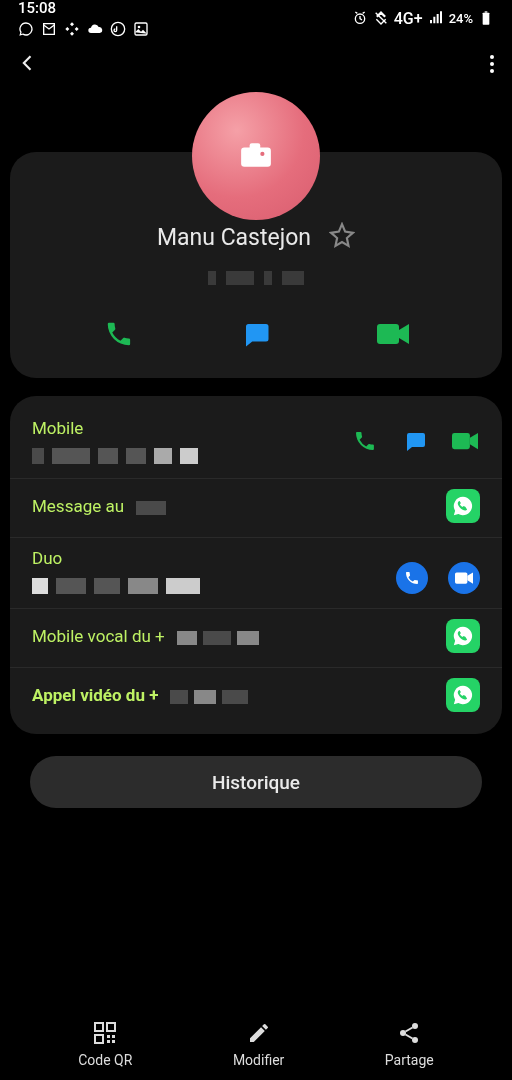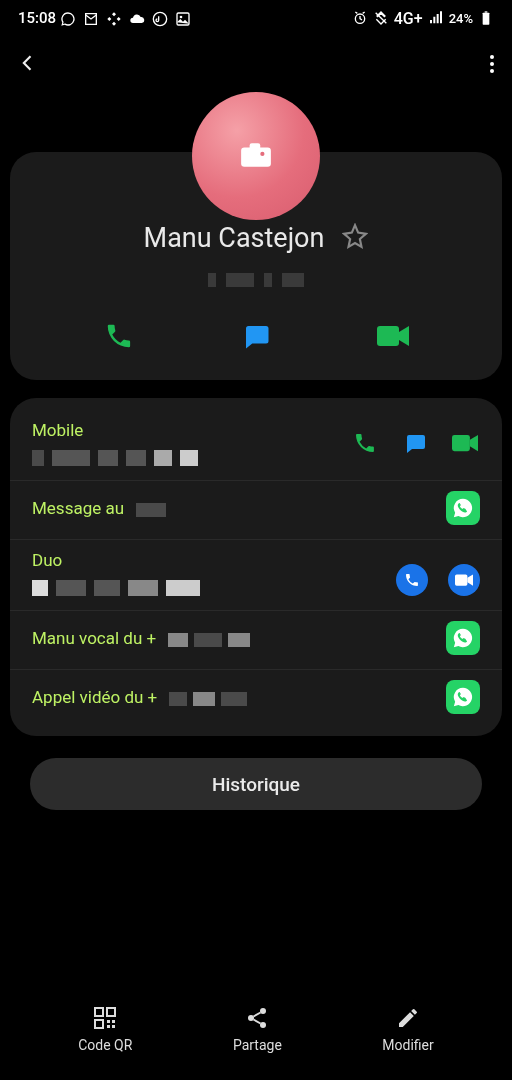--- a/index.html
+++ b/index.html
@@ -14,21 +14,21 @@
   }
   .status-bar {
     height: 36px;
     display: flex;
     align-items: center;
     justify-content: space-between;
     padding: 0 18px;
     font-size: 15px;
     font-weight: 500;
   }
-  .status-left { display: flex; align-items: flex-end; gap: 4px; }
+  .status-left { display: flex; align-items: flex-start; gap: 4px; flex-direction: column; }
   .status-right { display: flex; align-items: center; gap: 5px; font-size: 13px;}
   .status-icons { display: flex; gap: 7px; align-items:center; }
   .si { width: 16px; height: 16px; display:inline-flex; align-items:center; justify-content:center; }
   .topbar {
     height: 56px;
     display: flex;
     align-items: center;
     justify-content: space-between;
     padding: 0 18px;
   }
@@ -57,42 +57,42 @@
     padding-top: 70px;
     padding-bottom: 26px;
     text-align:center;
     position:relative;
     top:-40px;
   }
   .name-row {
     display:flex; align-items:center; justify-content:center; gap:18px;
     padding: 0 30px;
   }
-  .name { font-size: 27px; font-weight:400; color:#e9e9e9; }
+  .name { font-size: 23px; font-weight:400; color:#e9e9e9; }
   .star { color:#888; }
   .sub-redact {
     margin-top:14px; height:24px; display:flex; justify-content:center; gap:10px; align-items:center;
   }
   .sub-redact span { background:#3a3a3a; height:14px; display:inline-block; }
   .main-actions {
     display:flex; justify-content:space-around; padding: 26px 40px 0;
   }
   .mact { width:36px; height:36px; display:flex; align-items:center; justify-content:center; }
   .card2 {
     background:#1b1b1b;
     border-radius:26px;
     margin: -22px 10px 0;
     padding: 12px 0 8px;
   }
   .row {
     padding: 10px 22px 14px;
     border-bottom: 1px solid #2a2a2a;
     position:relative;
   }
-  .row:last-child { border-bottom:none; }
+  .row:last-child { border-bottom:none;font-weight:bold; }
   .row-label { font-size:17px; color:#bef264; margin-bottom:10px; }
   .row-inline { display:flex; align-items:center; justify-content:space-between; }
   .row-inline .row-label { margin-bottom:0; font-size:17px; }
   .redact-line { display:flex; gap:8px; align-items:center; margin-top:4px;}
   .redact-line span { background:#4a4a4a; height:16px; display:inline-block;}
   .row-icons { position:absolute; right:22px; top:18px; display:flex; gap:20px; align-items:center; }
   .row-icons.mid { top:24px; }
   .ricon { width:30px; height:30px; display:flex; align-items:center; justify-content:center; }
   .duo-circle { width:32px; height:32px; border-radius:50%; background:#1a73e8; display:flex; align-items:center; justify-content:center; }
   .wa-circle { width:34px; height:34px; border-radius:8px; background:#25d366; display:flex; align-items:center; justify-content:center; }
@@ -105,21 +105,21 @@
     height:52px;
     display:flex; align-items:center; justify-content:center;
     font-size:19px; color:#eaeaea; font-weight:500;
   }
   .bottom-nav {
     position:absolute;
     bottom:0; left:0; right:0;
     height:90px;
     display:flex;
     justify-content:space-around;
-    align-items:center;
+    align-items:flex-end;
     padding: 0 28px 12px;
   }
   .bn-item { display:flex; flex-direction:column; align-items:center; gap:6px; color:#ddd; font-size:14px; }
   .bn-icon { width:26px; height:26px; display:flex; align-items:center; justify-content:center; }
 </style>
 </head>
 <body>
 
 <div class="status-bar">
   <div class="status-left">
@@ -316,21 +316,21 @@
             <rect x="0" y="2" width="22" height="20" rx="3"></rect>
             <path d="M22 8l10-6v20l-10-6z"></path>
           </svg>
         </div>
     </div>
   </div>
 
   <div class="row">
     <div class="row-inline">
       <div>
-        <span class="row-label">Manu vocal du +</span>
+        <span class="row-label">Mobile vocal du +</span>
         <span class="inline-redact">
             <span style="width:20px;background:#888"></span>
             <span style="width:28px"></span>
             <span style="width:22px;background:#888"></span>
           </span>
       </div>
       <div class="wa-circle">
           <svg width="22" height="22" viewBox="0 0 24 24" fill="#fff">
             <path d="M12 2a10 10 0 0 0-8.6 15.1L2 22l5-1.3A10 10 0 1 0 12 2zm4.5 13.5c-.3.8-1.5 1.4-2.1 1.4-1.6.1-3.7-1-5.4-2.7-1.7-1.7-2.8-3.8-2.7-5.4 0-.6.6-1.8 1.4-2.1.3-.1.6-.1.8.1l1 1.7c.1.2.1.5-.1.7l-.6.7c-.1.2-.1.4 0 .6.6 1 1.4 1.8 2.4 2.4.2.1.4.1.6 0l.7-.6c.2-.2.5-.2.7-.1l1.7 1c.2.2.2.5.1.8z"></path>
           </svg>
@@ -373,30 +373,30 @@
           <rect x="19" y="14" width="3" height="3"></rect>
           <rect x="14" y="19" width="3" height="3"></rect>
           <rect x="19" y="19" width="3" height="3"></rect>
         </svg>
       </div>
     <span>Code QR</span>
   </div>
   <div class="bn-item">
     <div class="bn-icon">
         <svg width="24" height="24" viewBox="0 0 24 24" fill="#ddd">
+          <path d="M3 17.25V21h3.75L17.81 9.94l-3.75-3.75L3 17.25zM20.71 7.04a1 1 0 0 0 0-1.41l-2.34-2.34a1 1 0 0 0-1.41 0l-1.83 1.83 3.75 3.75 1.83-1.83z"></path>
+        </svg>
+      </div>
+    <span>Modifier</span>
+  </div>
+  <div class="bn-item">
+    <div class="bn-icon">
+        <svg width="24" height="24" viewBox="0 0 24 24" fill="#ddd">
           <circle cx="18" cy="5" r="3"></circle>
           <circle cx="6" cy="12" r="3"></circle>
           <circle cx="18" cy="19" r="3"></circle>
           <line x1="8.5" y1="10.5" x2="15.5" y2="6.5" stroke="#ddd" stroke-width="2"></line>
           <line x1="8.5" y1="13.5" x2="15.5" y2="17.5" stroke="#ddd" stroke-width="2"></line>
         </svg>
       </div>
     <span>Partage</span>
   </div>
-  <div class="bn-item">
-    <div class="bn-icon">
-        <svg width="24" height="24" viewBox="0 0 24 24" fill="#ddd">
-          <path d="M3 17.25V21h3.75L17.81 9.94l-3.75-3.75L3 17.25zM20.71 7.04a1 1 0 0 0 0-1.41l-2.34-2.34a1 1 0 0 0-1.41 0l-1.83 1.83 3.75 3.75 1.83-1.83z"></path>
-        </svg>
-      </div>
-    <span>Modifier</span>
-  </div>
 </div>
 
 </body></html>

